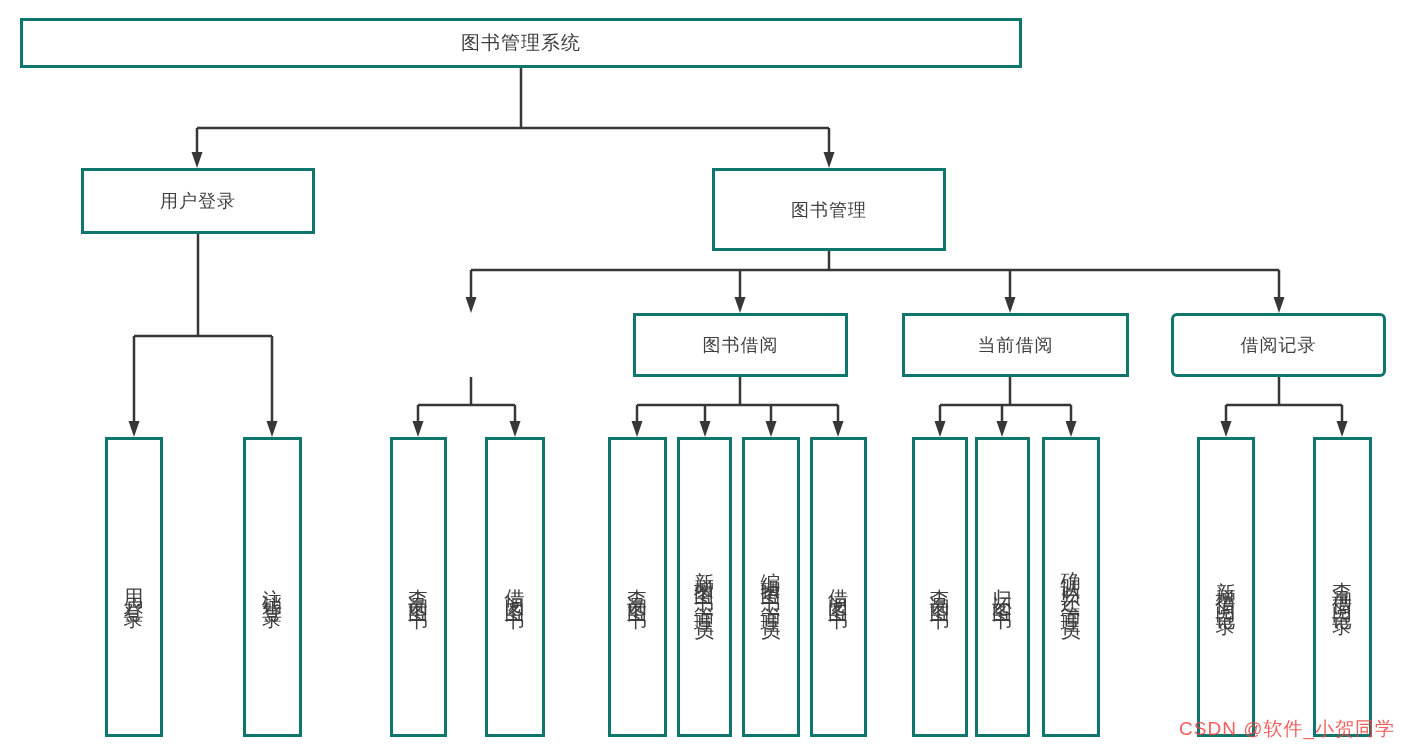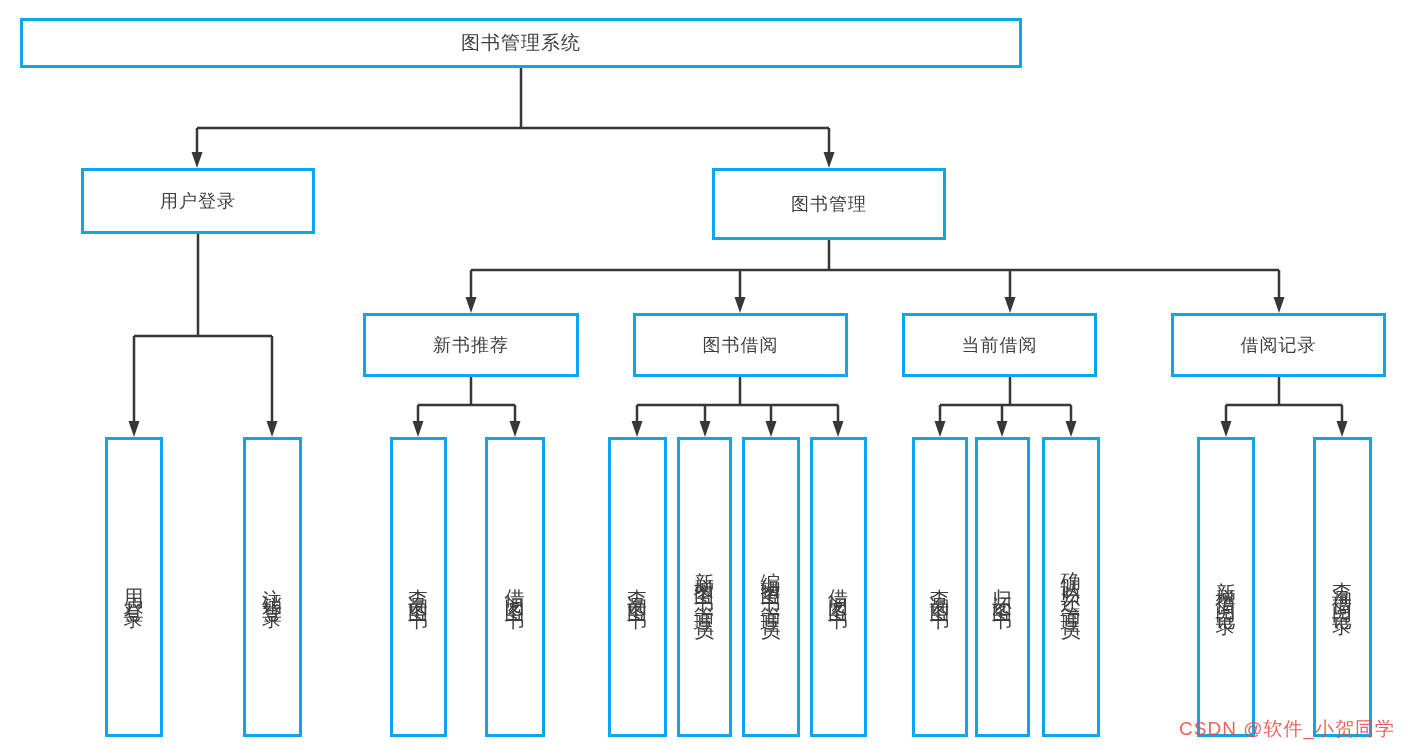--- a/index.html
+++ b/index.html
@@ -7,21 +7,21 @@
     position:relative;
     width:1405px;height:747px;
     background:#ffffff;
     font-family:"Liberation Sans","DejaVu Sans",sans-serif;
     overflow:hidden;
   }
   #connectors{position:absolute;left:0;top:0;width:1405px;height:747px;}
   .box{
     position:absolute;
     box-sizing:border-box;
-    border:3px solid #0ea5e9;
+    border:3px solid #0f766e;
     background:#ffffff;
     display:flex;
     align-items:center;
     justify-content:center;
     color:#3e3e3e;
   }
   .hbox{font-size:18px;letter-spacing:1px;}
   .rootbox{font-size:19px;letter-spacing:1px;}
   .leaf span{
     writing-mode:vertical-rl;
@@ -126,34 +126,31 @@
     </g>
   </svg>
 
   <div class="box rootbox" style="left:20px;top:18px;width:1002px;height:50px;">
     <span>图书管理系统</span>
   </div>
 
   <div class="box hbox" style="left:81px;top:168px;width:234px;height:66px;">
     <span>用户登录</span>
   </div>
-  <div class="box hbox" style="left:712px;top:168px;width:234px;height:72px;">
+  <div class="box hbox" style="left:712px;top:168px;width:234px;height:83px;">
     <span>图书管理</span>
   </div>
 
-  <div class="box hbox" style="left:363px;top:313px;width:216px;height:64px;">
-    <span>新书推荐</span>
-  </div>
   <div class="box hbox" style="left:633px;top:313px;width:215px;height:64px;justify-content:center;">
     <span>图书借阅</span>
   </div>
-  <div class="box hbox" style="left:902px;top:313px;width:195px;height:64px;">
+  <div class="box hbox" style="left:902px;top:313px;width:227px;height:64px;">
     <span>当前借阅</span>
   </div>
-  <div class="box hbox" style="left:1171px;top:313px;width:215px;height:64px;">
+  <div class="box hbox" style="left:1171px;top:313px;width:215px;height:64px;border-radius:6px;">
     <span>借阅记录</span>
   </div>
 
   <div class="box leaf" style="left:105px;top:437px;width:58px;height:300px;">
     <span>用户登录</span>
   </div>
   <div class="box leaf" style="left:243px;top:437px;width:59px;height:300px;">
     <span>注销登录</span>
   </div>
 

